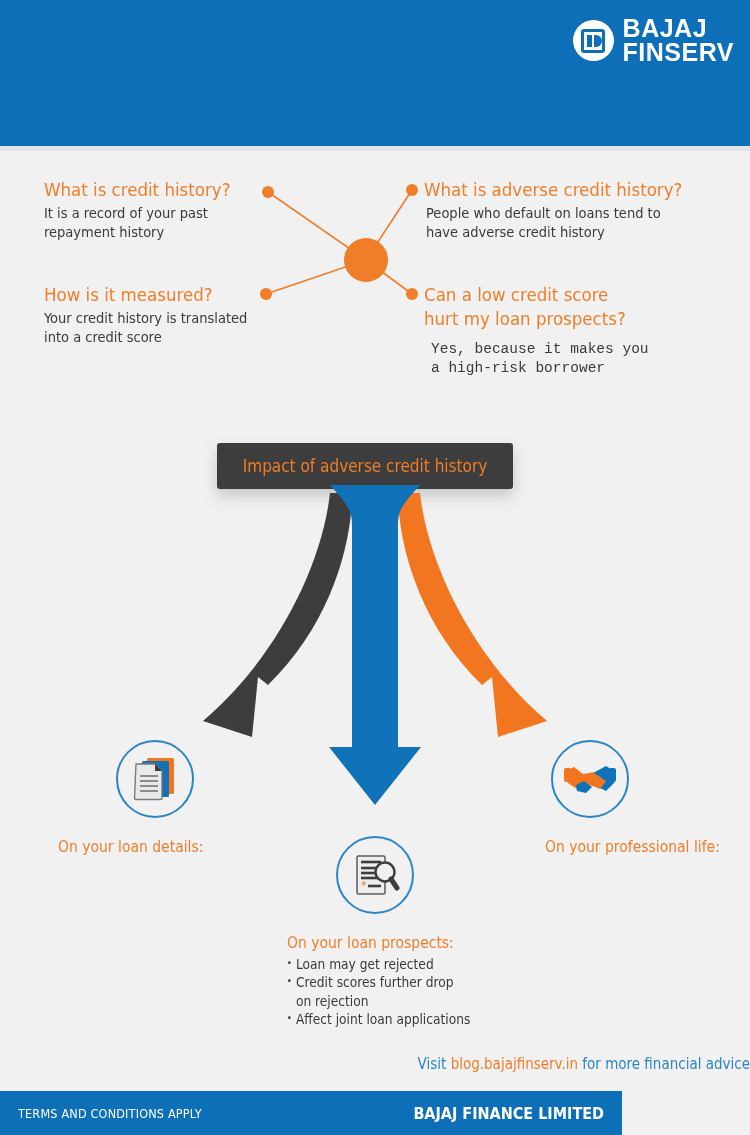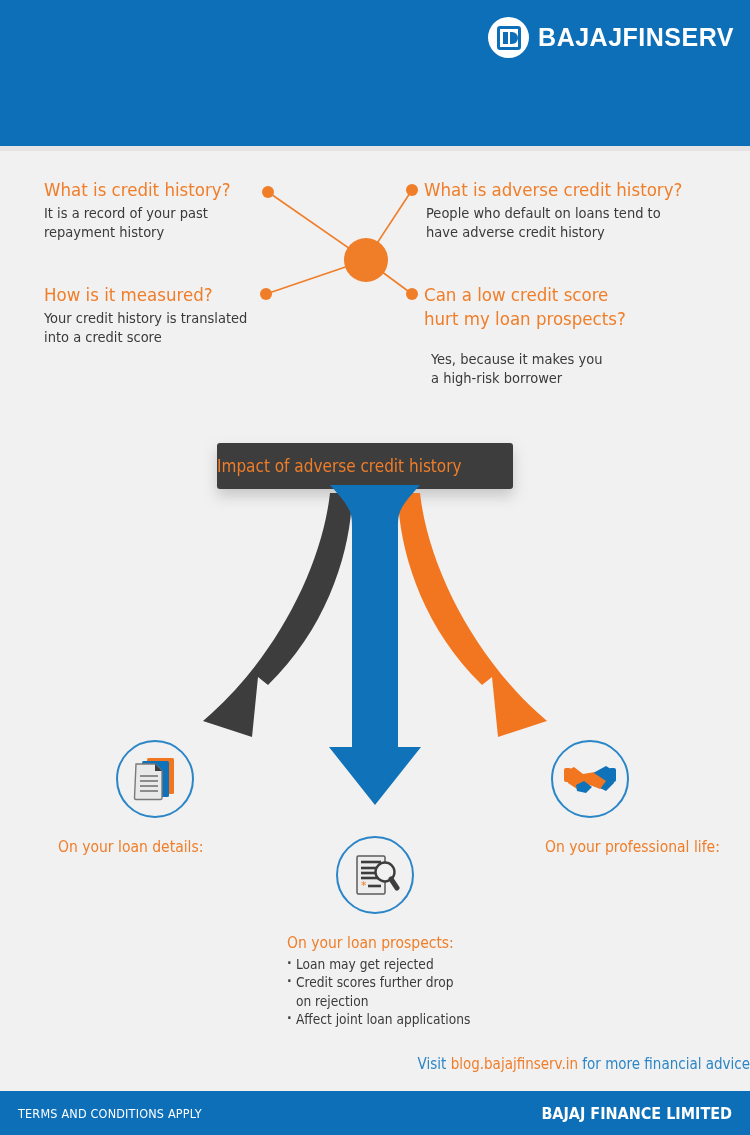--- a/index.html
+++ b/index.html
@@ -32,21 +32,21 @@
   }
   .logo-mark .bmark:before {
     content:""; position:absolute; left:3px; top:3px;
     width:5px; height:12px; background:#0d6fb8;
   }
   .logo-mark .bmark:after {
     content:""; position:absolute; left:10px; top:3px;
     width:8px; height:12px; background:#0d6fb8;
     border-radius:0 6px 6px 0;
   }
-  .logo-words { display:flex; flex-direction:row; line-height:0.94; }
+  .logo-words { display:flex; flex-direction:column; line-height:0.94; }
   .logo-words span {
     color:#ffffff; font-weight:bold; font-size:25px;
     letter-spacing:0.5px; font-family:"Liberation Sans", sans-serif;
   }
   .header-title {
     position:absolute; left:18px; top:62px;
     color:#ffffff; font-size:26px; line-height:1.32;
     font-family:"DejaVu Sans Condensed","Liberation Sans", sans-serif;
     font-weight:300; font-stretch:condensed;
     letter-spacing:0.1px;
@@ -65,30 +65,30 @@
     font-family:"DejaVu Sans Condensed","Liberation Sans", sans-serif;
   }
   .qa p {
     color:#3a3a3a; font-size:14.5px; line-height:1.32;
     font-family:"DejaVu Sans Condensed","Liberation Sans", sans-serif;
   }
   .qa-tl { left:44px; top:178px; width:250px; }
   .qa-bl { left:44px; top:283px; width:260px; }
   .qa-tr { left:424px; top:178px; width:300px; }
   .qa-br { left:424px; top:283px; width:300px; }
-  .qa-br p { padding-left:7px; margin-top:20px; }
+  .qa-br p { padding-left:7px; margin-top:10px;font-family:Liberation Mono, monospace; }
   .qa-tr p { padding-left:2px; }
 
   .hub-svg { position:absolute; left:0; top:160px; width:750px; height:250px; }
 
   
   .banner {
     position:absolute; left:217px; top:443px; width:296px; height:46px;
     background:#3d3d3d; border-radius:3px;
-    display:flex; align-items:center; justify-content:flex-start;
+    display:flex; align-items:center; justify-content:center;
     box-shadow:0 7px 14px rgba(120,120,120,0.35);
   }
   .banner span {
     color:#f07d28; font-size:17px;
     font-family:"DejaVu Sans Condensed","Liberation Sans", sans-serif;
   }
 
   .arrows { position:absolute; left:0; top:485px; width:750px; height:340px; }
 
   
@@ -122,21 +122,21 @@
   .out-right  { left:521px; top:838px; width:215px;margin-left:24px; }
 
   
   .visit {
     position:absolute; left:0; top:1055px; width:750px;
     text-align:right; font-size:15px; color:#2b86c8;
     font-family:"DejaVu Sans Condensed","Liberation Sans", sans-serif;
   }
   .visit .url { color:#f07d28; }
   .footer {
-    position:absolute; left:0; bottom:0; width:750px; height:44px;
+    position:absolute; left:0; bottom:0; width:622px; height:44px;
     background:#0d6fb8; display:flex; align-items:center;
     justify-content:space-between; padding:0 18px;
   }
   .footer .terms {
     color:#ffffff; font-size:12.5px; letter-spacing:0.2px;
     font-family:"DejaVu Sans Condensed","Liberation Sans", sans-serif;
   }
   .footer .company {
     color:#ffffff; font-size:16px; font-weight:bold;
     font-family:"DejaVu Sans Condensed","Liberation Sans", sans-serif;

